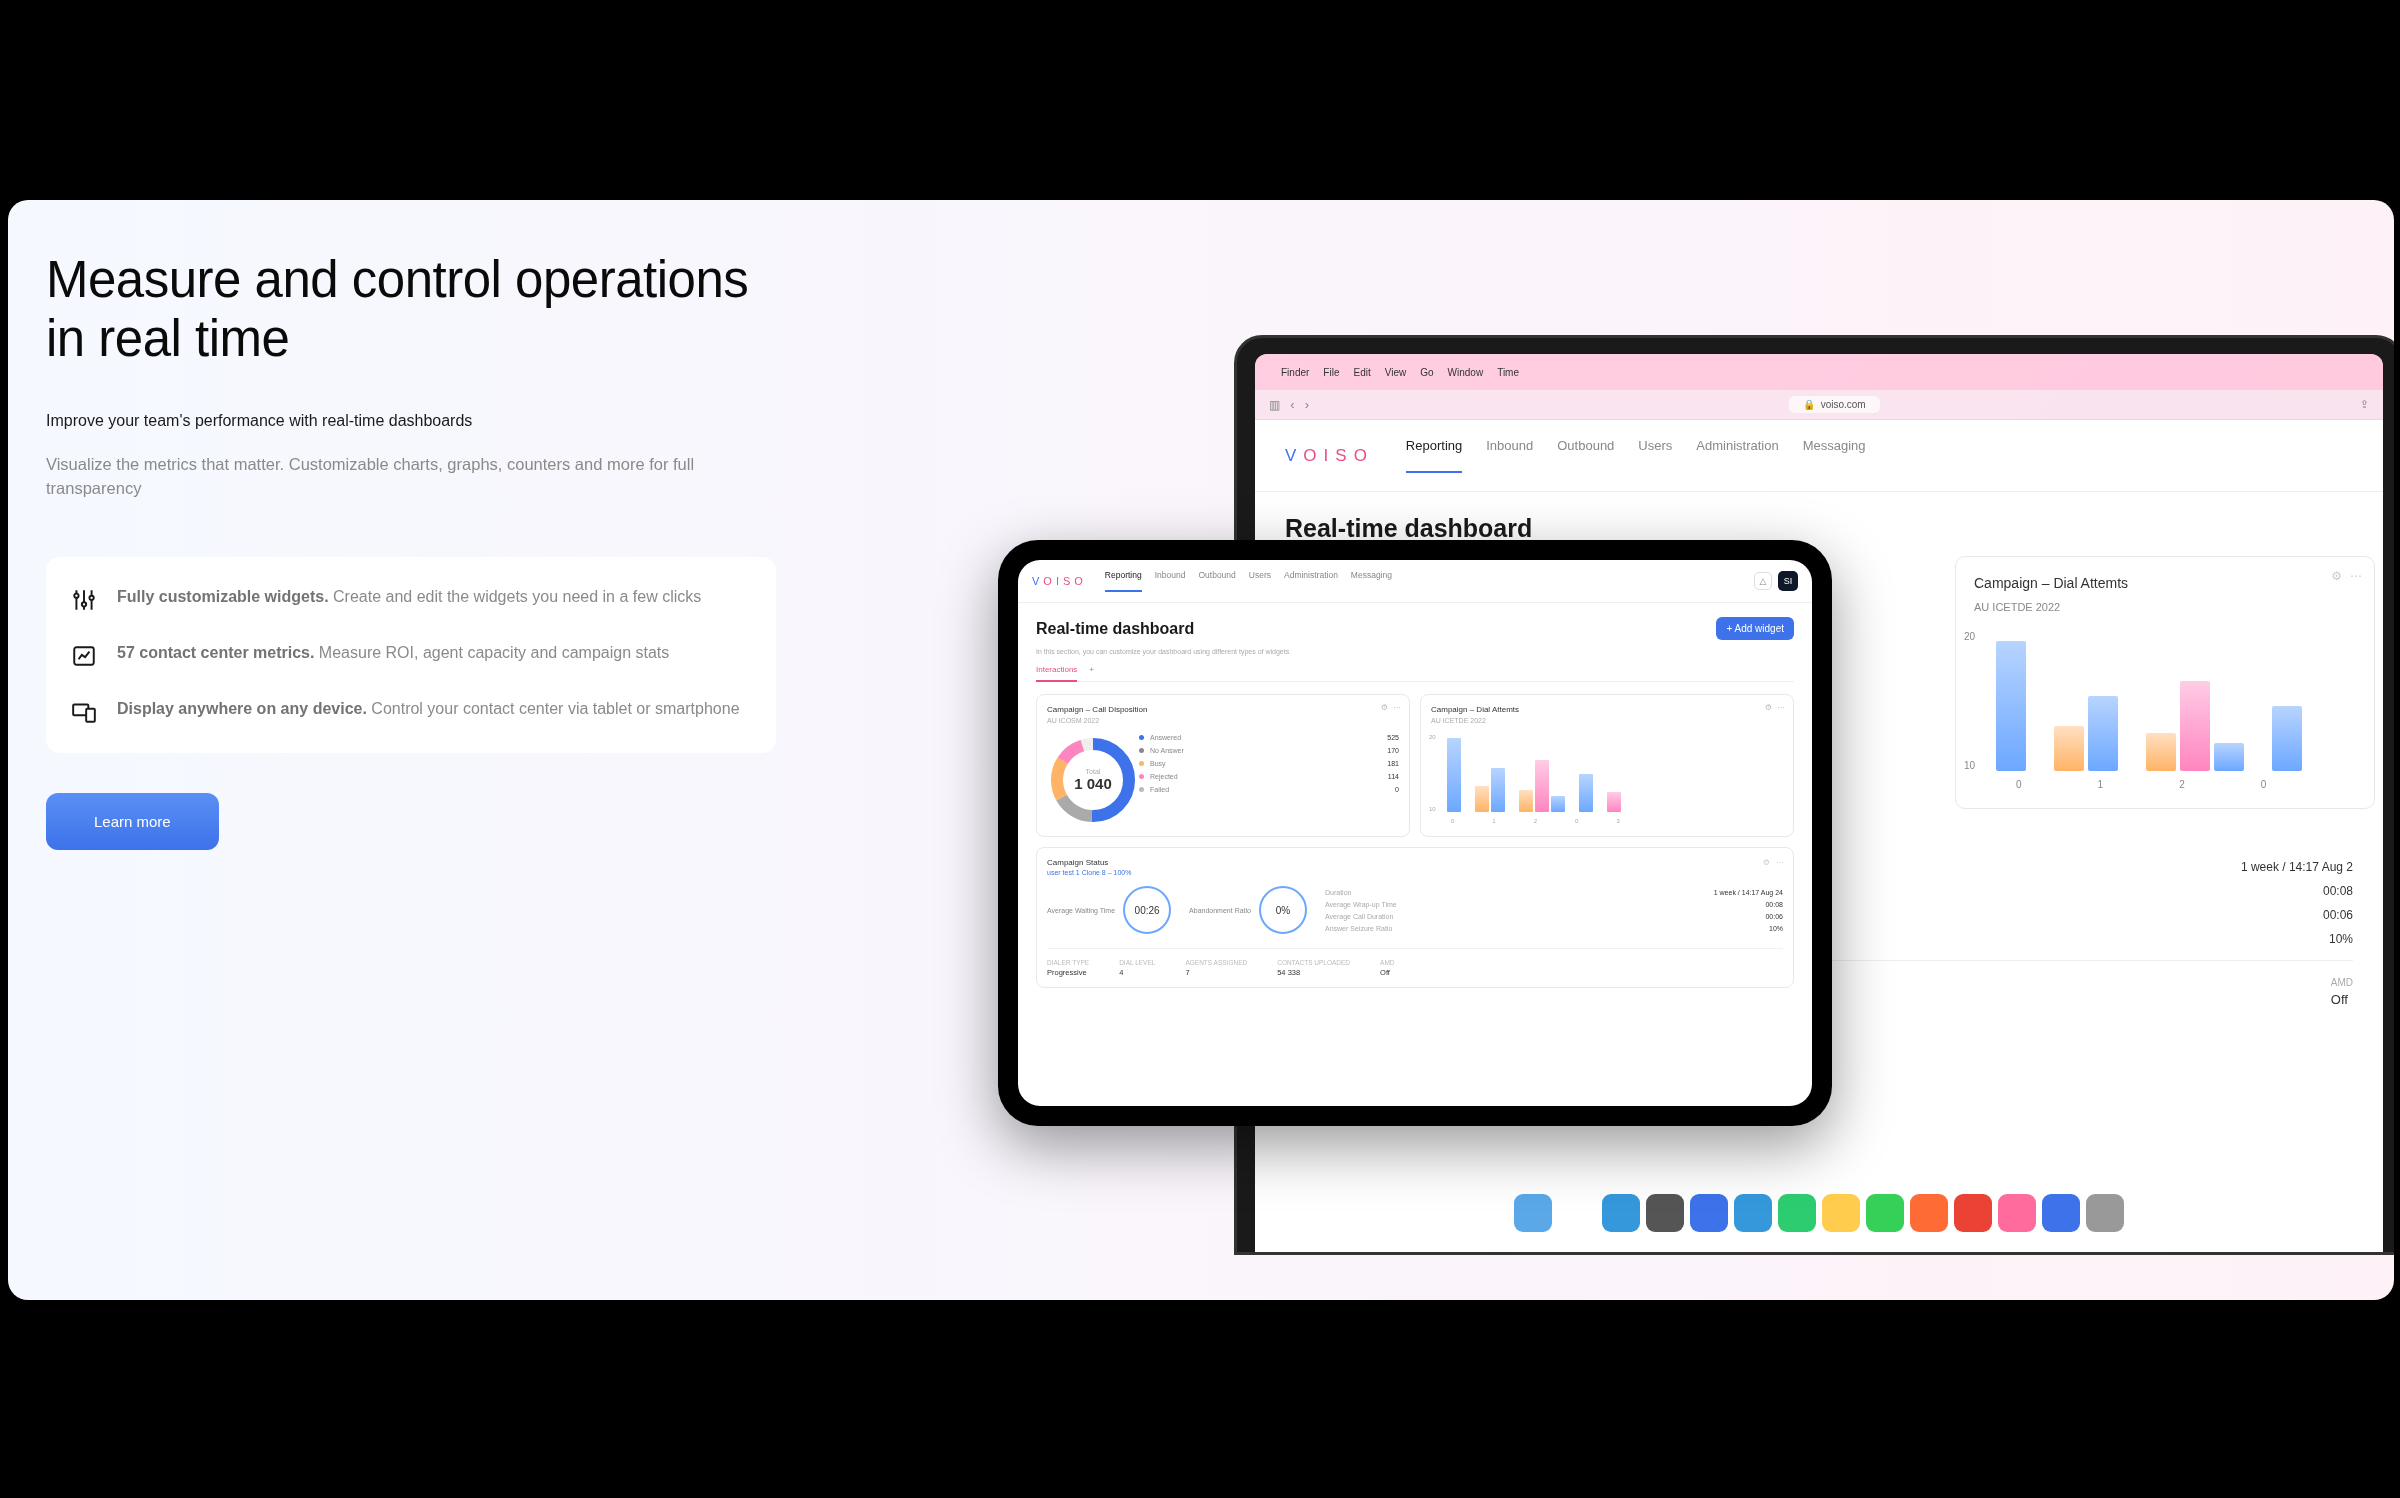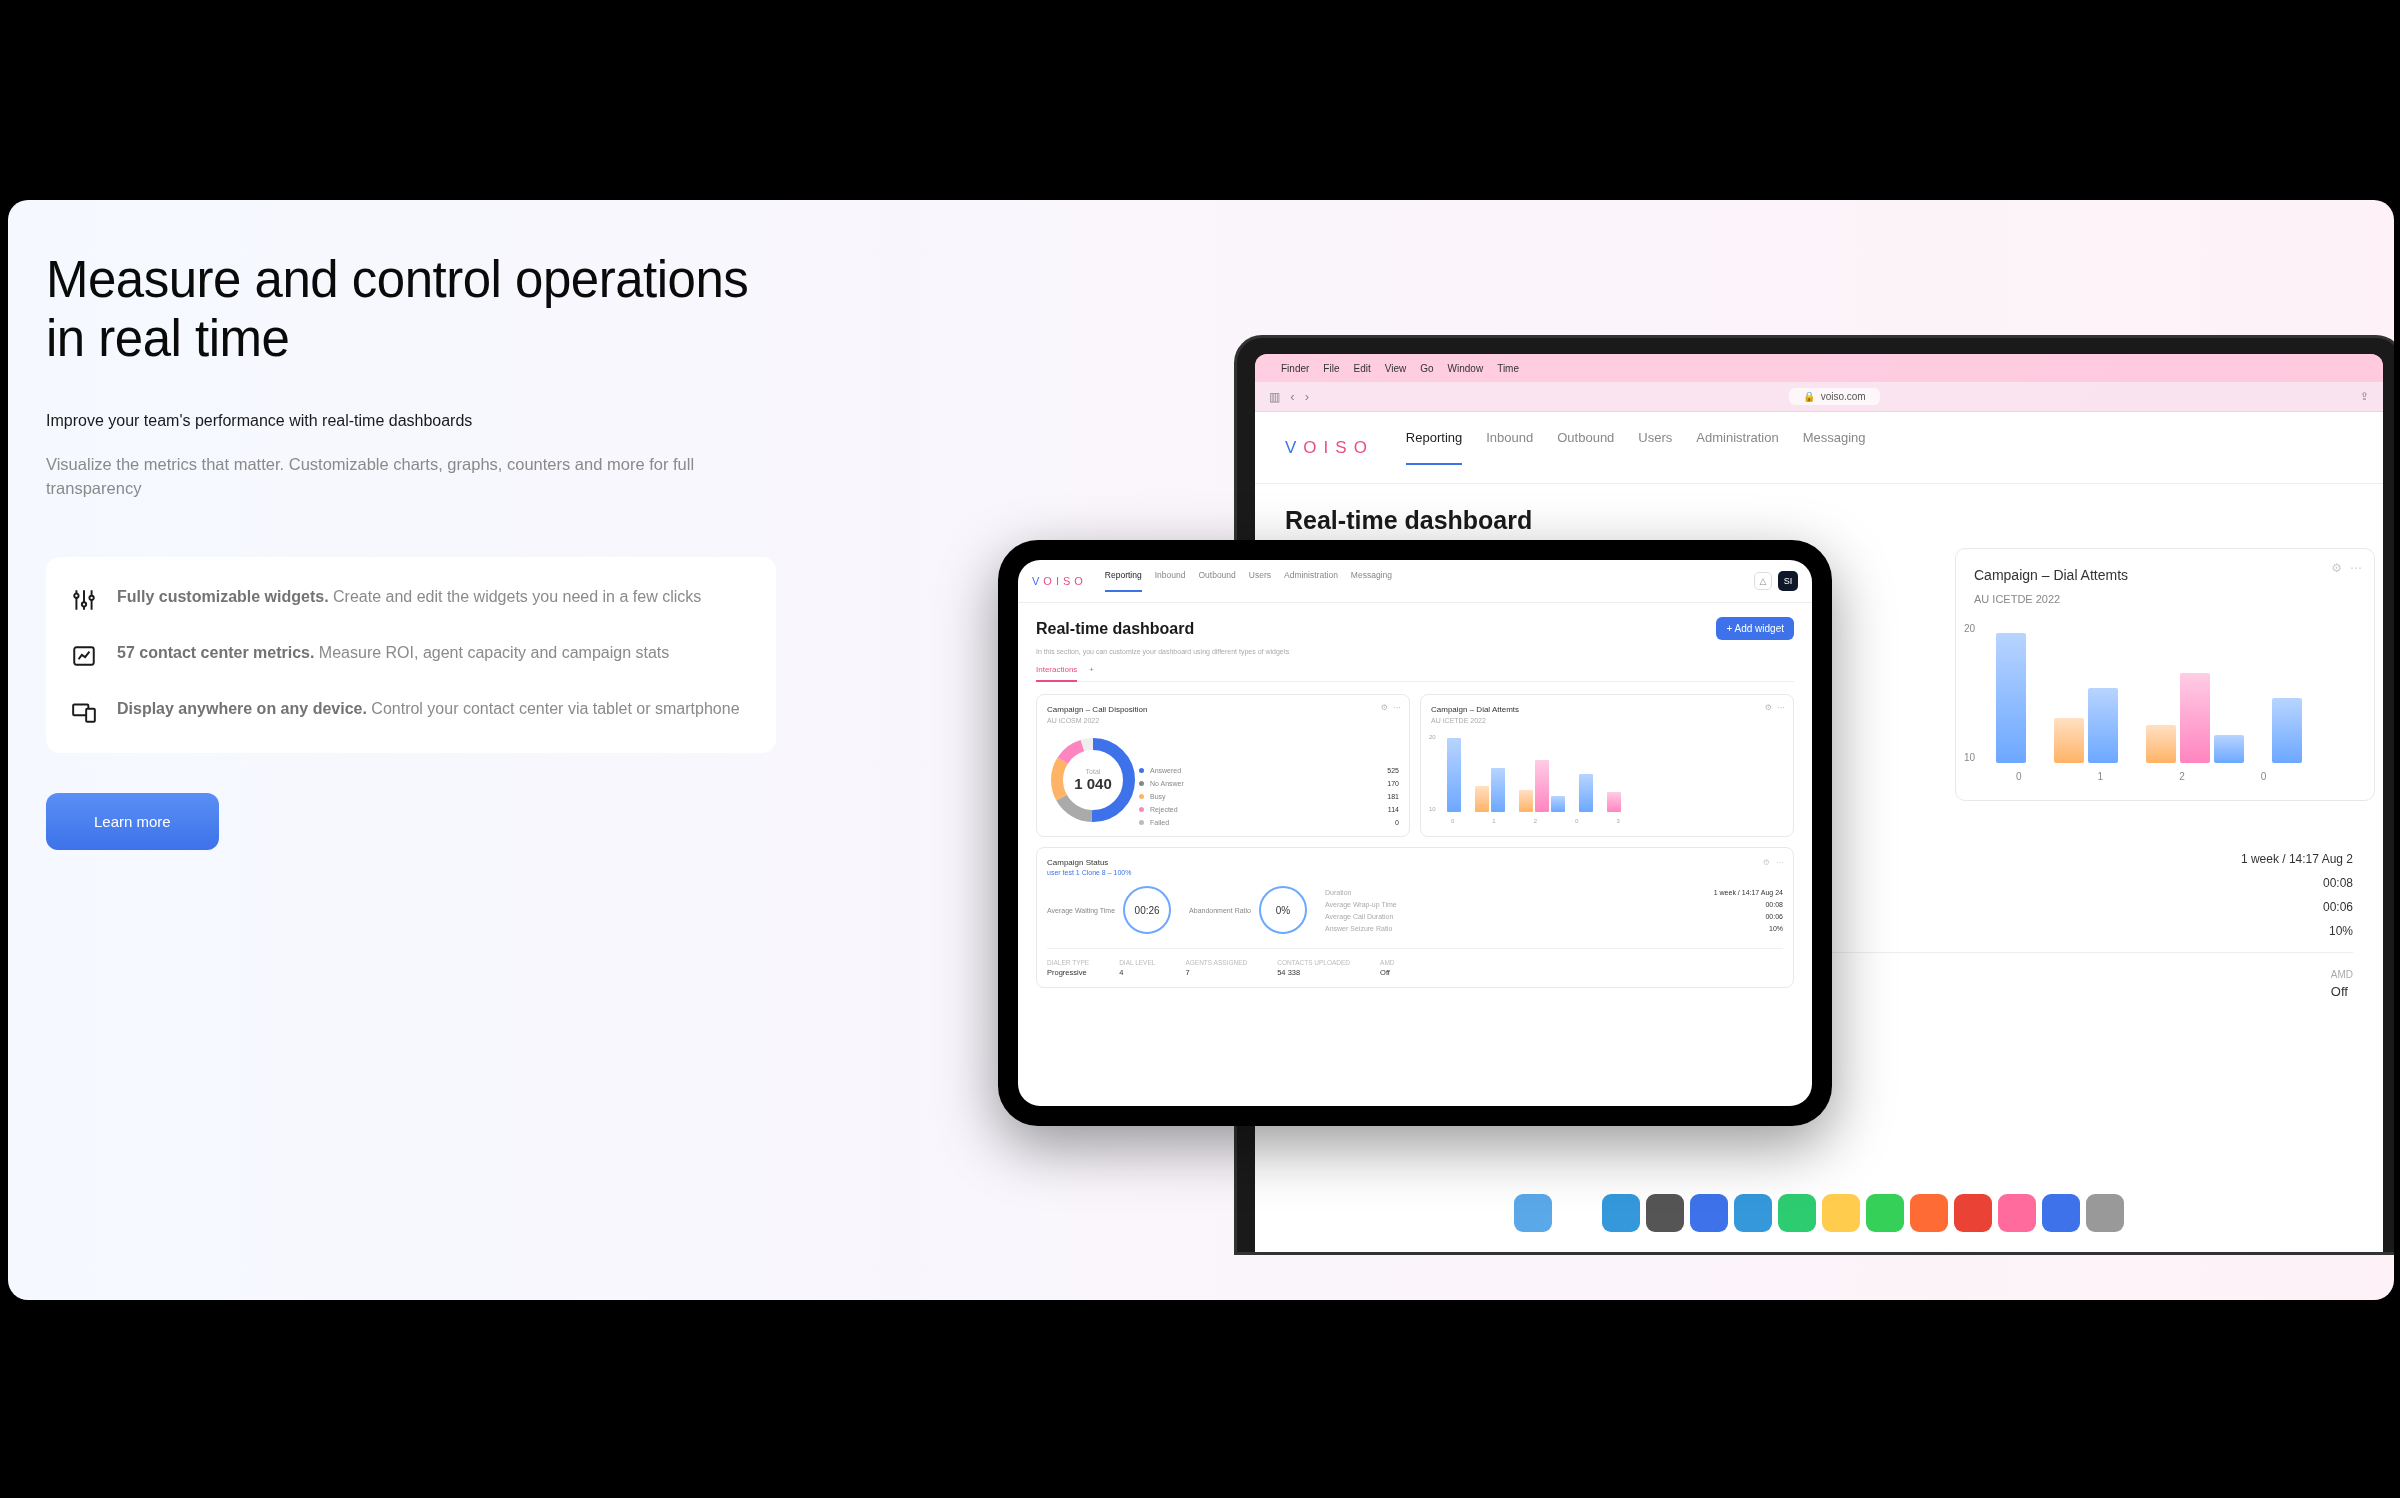--- a/index.html
+++ b/index.html
@@ -11,21 +11,21 @@
 .description { font-size: 16.5px; color: #8a8a8a; line-height: 1.5; margin-bottom: 56px; }
 .features-card { background: #fff; border-radius: 14px; padding: 28px 25px; margin-bottom: 40px; width: 730px; }
 .feature-row { display: flex; align-items: flex-start; gap: 20px; margin-bottom: 28px; }
 .feature-row:last-child { margin-bottom: 0; }
 .feature-icon { width: 26px; height: 26px; flex-shrink: 0; color: #1a1a1a; margin-top: 2px; }
 .feature-text { font-size: 16px; line-height: 1.55; color: #8a8a8a; }
 .feature-text b { color: #737373; font-weight: 600; }
 .learn-more-btn { background: linear-gradient(to bottom, #5a8ff5, #3d72ea); color: #fff; border: none; border-radius: 12px; padding: 20px 48px; font-size: 15px; font-weight: 500; cursor: pointer; }
 .macbook-frame { position: absolute; top: 135px; right: -10px; width: 1170px; height: 920px; background: #1a1a1a; border-radius: 28px 28px 0 0; border: 3px solid #333; padding: 16px 18px 0 18px; overflow: hidden; }
 .macbook-screen { background: linear-gradient(135deg, #ffd6e8, #ffc4de); border-radius: 12px 12px 0 0; height: 900px; position: relative; overflow: hidden; }
-.mac-menubar { height: 28px; background: rgba(255,200,220,0.6); display: flex; align-items: center; padding: 0 12px; gap: 14px; font-size: 10px; color: #333; }
+.mac-menubar { height: 36px; background: rgba(255,200,220,0.6); display: flex; align-items: center; padding: 0 12px; gap: 14px; font-size: 10px; color: #333; }
 .mac-menubar .apple { font-size: 11px; }
 .safari-toolbar { height: 30px; background: rgba(248,230,240,0.9); display: flex; align-items: center; padding: 0 14px; gap: 10px; border-bottom: 1px solid rgba(0,0,0,0.06); }
 .safari-chevron { color: #888; font-size: 13px; }
 .safari-url { background: rgba(255,255,255,0.7); border-radius: 6px; padding: 3px 14px; font-size: 10px; color: #555; margin: 0 auto; display: flex; align-items: center; gap: 5px; }
 .app-content { background: #fff; height: 850px; position: relative; }
 .app-header { display: flex; align-items: center; padding: 18px 30px; gap: 32px; border-bottom: 1px solid #eee; }
 .logo-text { font-size: 17px; letter-spacing: 7px; font-weight: 400; }
 .logo-text .v { color: #3d72ea; }
 .logo-text .rest { color: #e84d8a; }
 .nav-tabs { display: flex; gap: 24px; font-size: 13px; }
@@ -76,21 +76,21 @@
 .tab-title { font-size: 16px; font-weight: 600; color: #1a1a1a; }
 .add-widget-btn { background: #3d72ea; color: #fff; border: none; border-radius: 6px; padding: 6px 10px; font-size: 10px; cursor: pointer; }
 .tab-subtitle { font-size: 7px; color: #aaa; margin-bottom: 10px; }
 .tab-tabs-row { display: flex; gap: 12px; font-size: 8px; color: #888; border-bottom: 1px solid #eee; padding-bottom: 6px; margin-bottom: 12px; }
 .tab-sub-tab.active { color: #e84d8a; border-bottom: 2px solid #e84d8a; padding-bottom: 6px; margin-bottom: -7px; }
 .tab-widgets-row { display: flex; gap: 10px; margin-bottom: 10px; }
 .tab-widget { border: 1px solid #e8e8e8; border-radius: 8px; padding: 10px; flex: 1; position: relative; }
 .tab-widget-title { font-size: 8px; color: #333; margin-bottom: 3px; }
 .tab-widget-subtitle { font-size: 7px; color: #aaa; margin-bottom: 10px; }
 .tab-widget-actions { position: absolute; top: 8px; right: 8px; display: flex; gap: 5px; font-size: 8px; color: #bbb; }
-.donut-container { display: flex; align-items: flex-end; }
+.donut-container { display: flex; align-items: flex-start; }
 .donut { width: 92px; height: 92px; position: relative; }
 .donut svg { transform: rotate(-90deg); }
 .donut-center { position: absolute; top: 50%; left: 50%; transform: translate(-50%, -50%); text-align: center; }
 .donut-center .lbl { font-size: 7px; color: #aaa; }
 .donut-center .val { font-size: 15px; font-weight: 600; color: #333; }
 .donut-legend { flex: 1; display: flex; flex-direction: column; gap: 6px; font-size: 7px; }
 .donut-legend-row { display: flex; align-items: center; gap: 6px; }
 .legend-dot { width: 5px; height: 5px; border-radius: 50%; }
 .legend-label { color: #888; flex: 1; }
 .legend-val { color: #333; font-weight: 500; }

